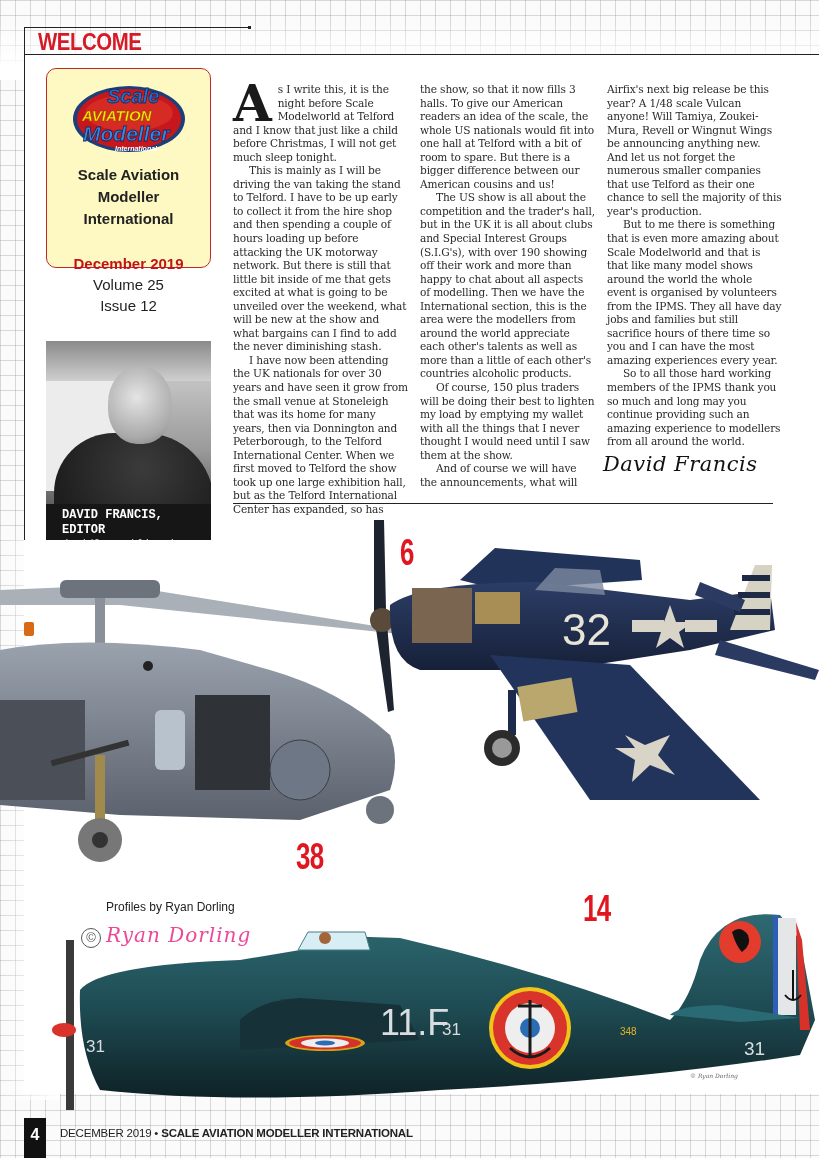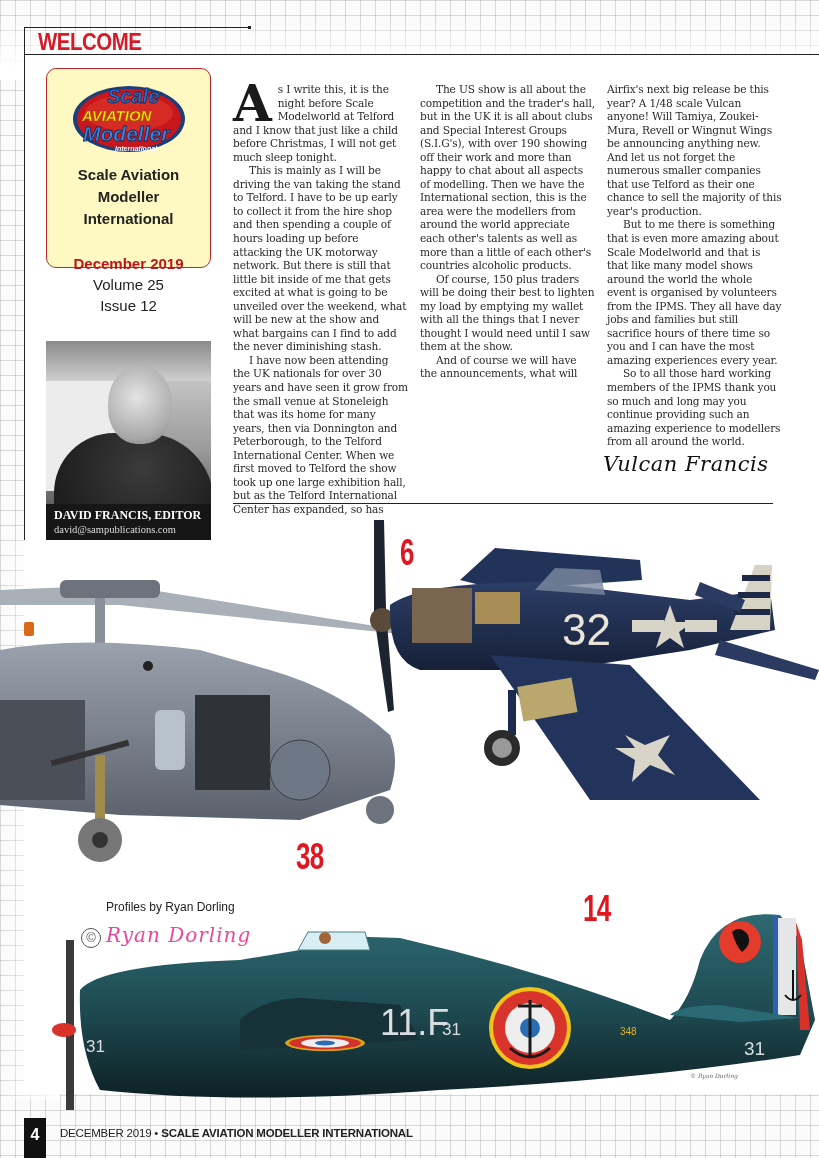--- a/index.html
+++ b/index.html
@@ -84,22 +84,22 @@
     background: radial-gradient(circle at 45% 40%, #e4e4e4, #a8a8a8 70%, #777);
     border-radius: 48% 48% 45% 45%;
   }
   .photo-body {
     position: absolute; left: 8px; top: 92px; width: 160px; height: 120px;
     background: radial-gradient(ellipse at 55% 30%, #3b3b3b, #1e1e1e 70%);
     border-radius: 60px 70px 0 0;
   }
   .editor-caption {
     position: absolute; left: 0; bottom: 0; width: 100%; height: 36px;
-    background: #161616; padding: 4px 8px;
-    font-family: Liberation Serif, serif; color: #fff;
+    background: #161616; padding: 4px 16px;
+    font-family: Liberation Mono, monospace; color: #fff;
   }
   .editor-name { font-size: 12px; font-weight: 700; line-height: 15px; }
   .editor-email { font-size: 10.5px; line-height: 13px; color: #ddd; }
 
   
   .col {
     position: absolute; top: 83px; width: 175px;
     font-family: "DejaVu Serif", serif; font-size: 10.6px; line-height: 13.55px;
     color: #2a2a2a; letter-spacing: -0.15px;
   }
@@ -208,32 +208,33 @@
 </div>
 
 <div class="col col1">
   <span class="dropcap">A</span>
   <p>s I write this, it is the night before Scale Modelworld at Telford and I know that just like a child before Christmas, I will not get much sleep tonight.</p>
   <p class="indent">This is mainly as I will be driving the van taking the stand to Telford. I have to be up early to collect it from the hire shop and then spending a couple of hours loading up before attacking the UK motorway network. But there is still that little bit inside of me that gets excited at what is going to be unveiled over the weekend, what will be new at the show and what bargains can I find to add the never diminishing stash.</p>
   <p class="indent">I have now been attending the UK nationals for over 30 years and have seen it grow from the small venue at Stoneleigh that was its home for many years, then via Donnington and Peterborough, to the Telford International Center. When we first moved to Telford the show took up one large exhibition hall, but as the Telford International Center has expanded, so has</p>
 </div>
 
 <div class="col col2">
+  <p>the show, so that it now fills 3 halls. To give our American readers an idea of the scale, the whole US nationals would fit into one hall at Telford with a bit of room to spare. But there is a bigger difference between our American cousins and us!</p>
   <p class="indent">The US show is all about the competition and the trader's hall, but in the UK it is all about clubs and Special Interest Groups (S.I.G's), with over 190 showing off their work and more than happy to chat about all aspects of modelling. Then we have the International section, this is the area were the modellers from around the world appreciate each other's talents as well as more than a little of each other's countries alcoholic products.</p>
   <p class="indent">Of course, 150 plus traders will be doing their best to lighten my load by emptying my wallet with all the things that I never thought I would need until I saw them at the show.</p>
   <p class="indent">And of course we will have the announcements, what will</p>
 </div>
 
 <div class="col col3">
   <p>Airfix's next big release be this year? A 1/48 scale Vulcan anyone! Will Tamiya, Zoukei-Mura, Revell or Wingnut Wings be announcing anything new. And let us not forget the numerous smaller companies that use Telford as their one chance to sell the majority of this year's production.</p>
   <p class="indent">But to me there is something that is even more amazing about Scale Modelworld and that is that like many model shows around the world the whole event is organised by volunteers from the IPMS. They all have day jobs and families but still sacrifice hours of there time so you and I can have the most amazing experiences every year.</p>
   <p class="indent">So to all those hard working members of the IPMS thank you so much and long may you continue providing such an amazing experience to modellers from all around the world.</p>
 </div>
 
-<div class="signature">Vulcan Francis</div>
+<div class="signature">David Francis</div>
 <div class="article-rule"></div>
 
 <svg class="helo-img" viewBox="0 0 400 320">
   <defs>
     <linearGradient id="heloBody" x1="0" y1="0" x2="0" y2="1">
       <stop offset="0" stop-color="#9aa2ad"></stop>
       <stop offset="1" stop-color="#5b626d"></stop>
     </linearGradient>
   </defs>
 

